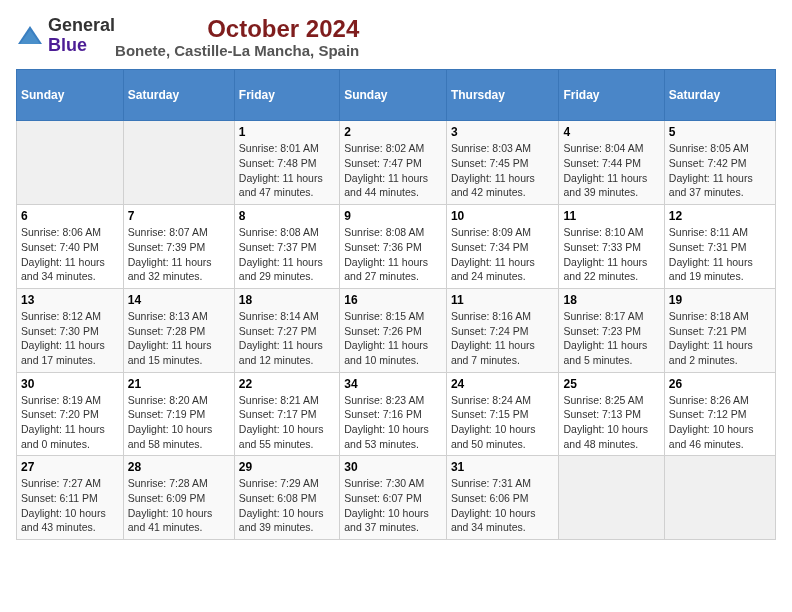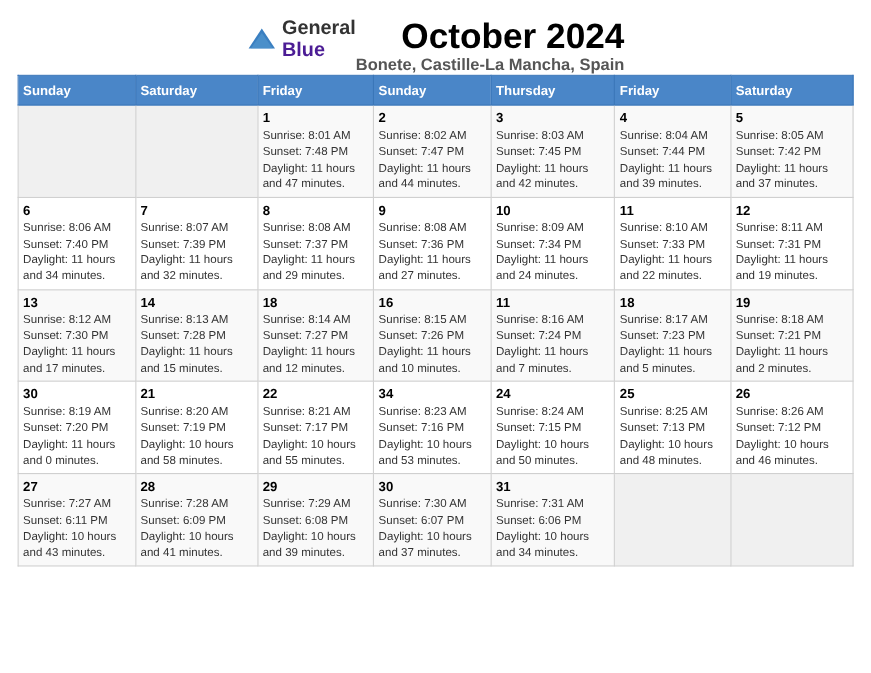--- a/index.html
+++ b/index.html
@@ -5,23 +5,23 @@
     * { box-sizing: border-box; margin: 0; padding: 0; }
     body {
       font-family: Arial, sans-serif;
       background: #fff;
       width: 792px;
       min-height: 612px;
       padding: 16px;
     }
     .header {
       display: flex;
-      justify-content: center;
+      justify-content: flex-start;
       align-items: flex-start;
-      margin-bottom: 0;
+      margin-bottom: 10px;
     }
     .logo {
       display: flex;
       align-items: center;
       gap: 4px;
     }
     .logo-text-general {
       font-size: 18px;
       font-weight: bold;
       color: #333;
@@ -34,39 +34,39 @@
       line-height: 1.1;
     }
     .logo-icon {
       width: 28px;
       height: 24px;
     }
     .title-block {
       text-align: right;
     }
     .title-block h1 {
-      font-size: 32px;
+      font-size: 24px;
       font-weight: bold;
-      color: #000000;
+      color: #7f1d1d;
       line-height: 1.1;
     }
     .title-block h2 {
       font-size: 15px;
       font-weight: bold;
       color: #555;
     }
     table {
       width: 100%;
       border-collapse: collapse;
       font-size: 11px;
     }
     thead tr th {
       background-color: #4a86c8;
       color: #fff;
-      padding: 6px 4px;
+      padding: 18px 4px;
       text-align: left;
       font-size: 12px;
       font-weight: bold;
       border: 1px solid #3a76b8;
     }
     tbody tr td {
       border: 1px solid #d0d0d0;
       padding: 4px;
       vertical-align: top;
       min-height: 70px;

